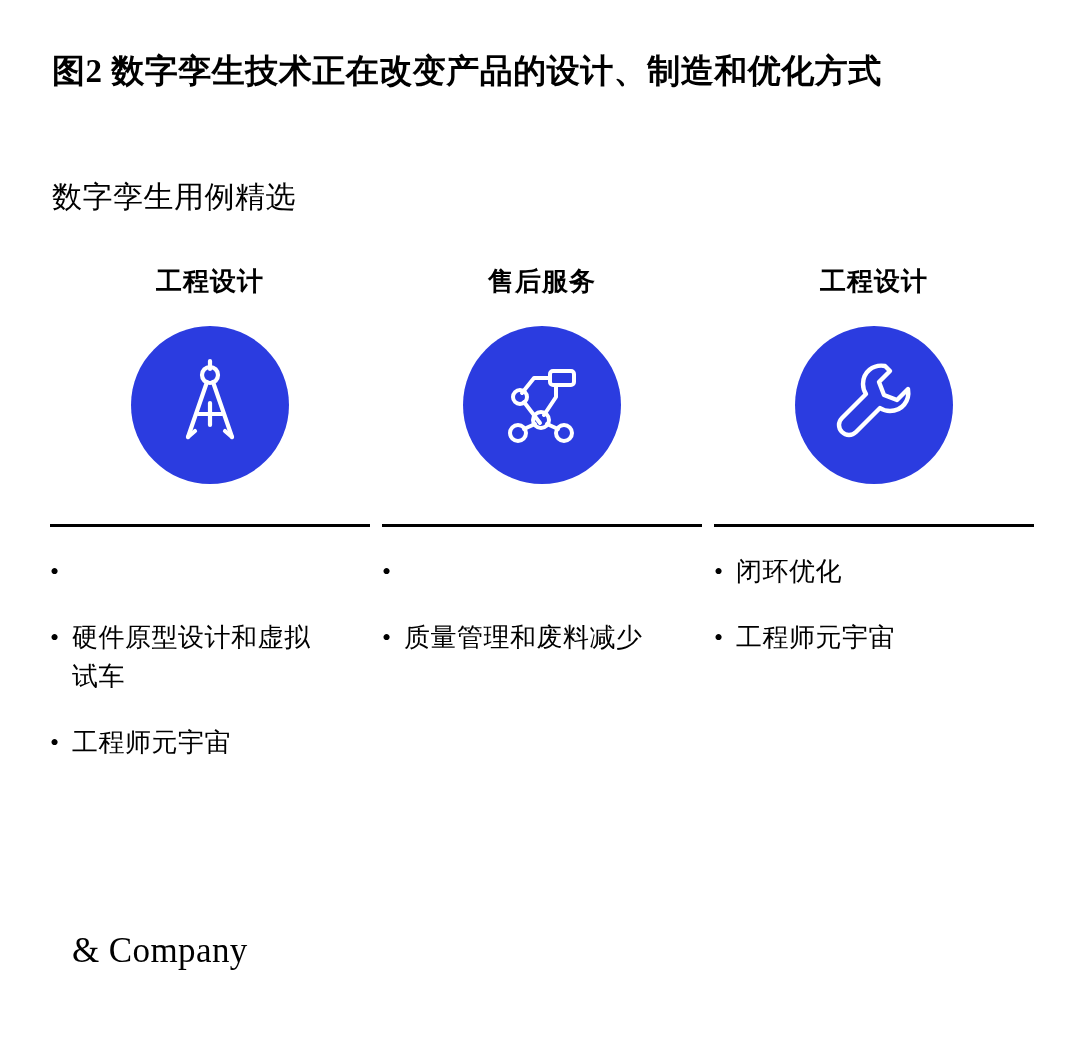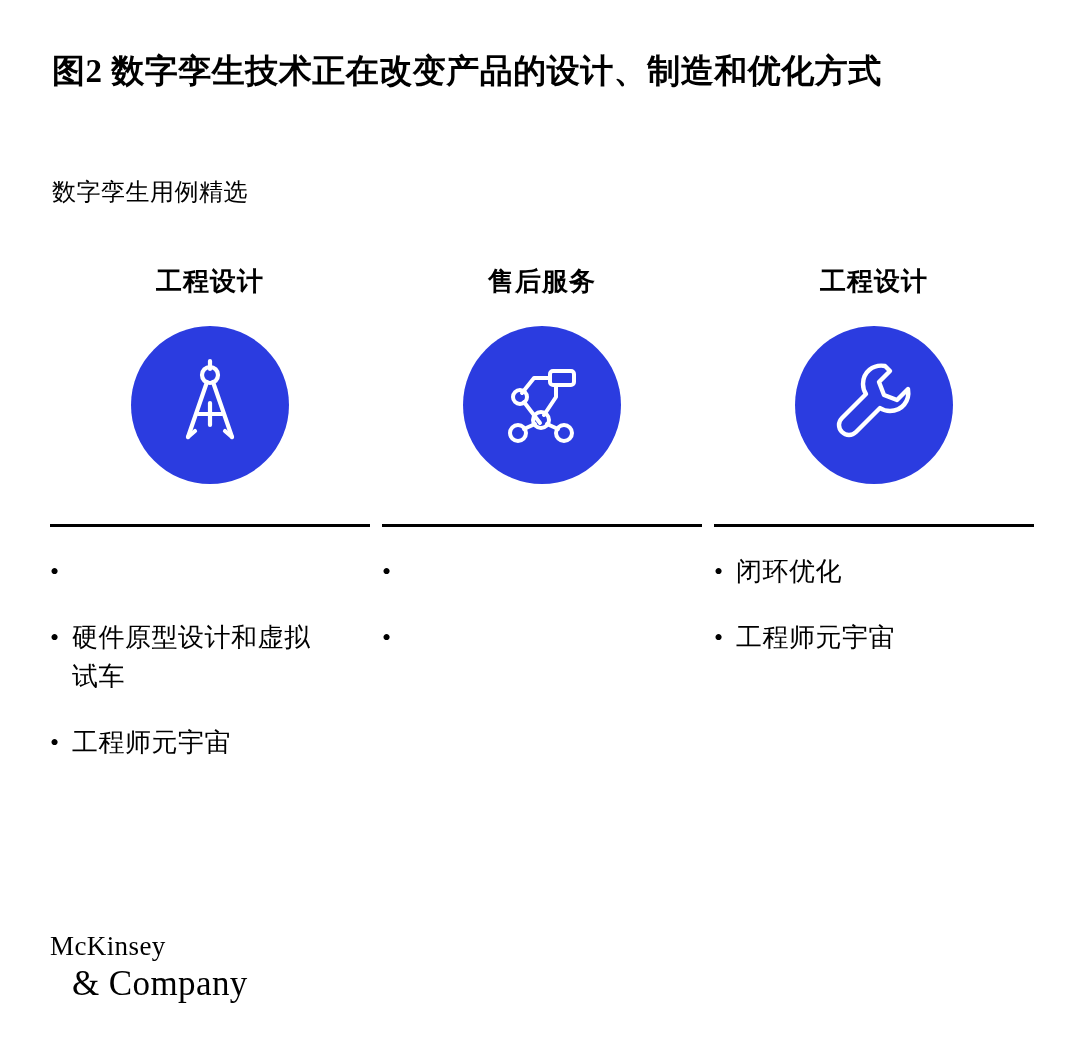--- a/index.html
+++ b/index.html
@@ -29,21 +29,21 @@
     font-size: 33px;
     font-weight: bold;
     line-height: 1.42;
     letter-spacing: 0.5px;
   }
   .subtitle {
     position: absolute;
     left: 52px;
     top: 176px;
     width: 900px;
-    font-size: 24px;
+    font-size: 30px;
     line-height: 1.4;
     letter-spacing: 0.5px;
   }
   .columns {
     position: absolute;
     left: 44px;
     top: 262px;
     width: 996px;
     display: flex;
     justify-content: center;
@@ -196,20 +196,21 @@
           </span>
         </div>
       </div>
       <div class="rule"></div>
       <ul class="bullets">
         <li>
           <span class="dot">•</span>
         </li>
         <li>
           <span class="dot">•</span>
+          <span class="txt">质量管理和废料减少</span>
         </li>
       </ul>
     </div>
 
     <div class="column col-3">
       <div class="col-head">工程设计</div>
       <div class="icon-wrap">
         <div class="icon-circle">
           <span>
             <svg width="96" height="96" viewBox="0 0 96 96" fill="none" stroke="#ffffff" stroke-width="4.4" stroke-linecap="round" stroke-linejoin="round">
@@ -227,17 +228,16 @@
         <li>
           <span class="dot">•</span>
           <span class="txt">工程师元宇宙</span>
         </li>
       </ul>
     </div>
 
   </div>
 
   <div class="logo">
-    <div class="l1">McKinsey</div>
     <div class="l2">&amp; Company</div>
   </div>
 
 </div>
 
 </body></html>

